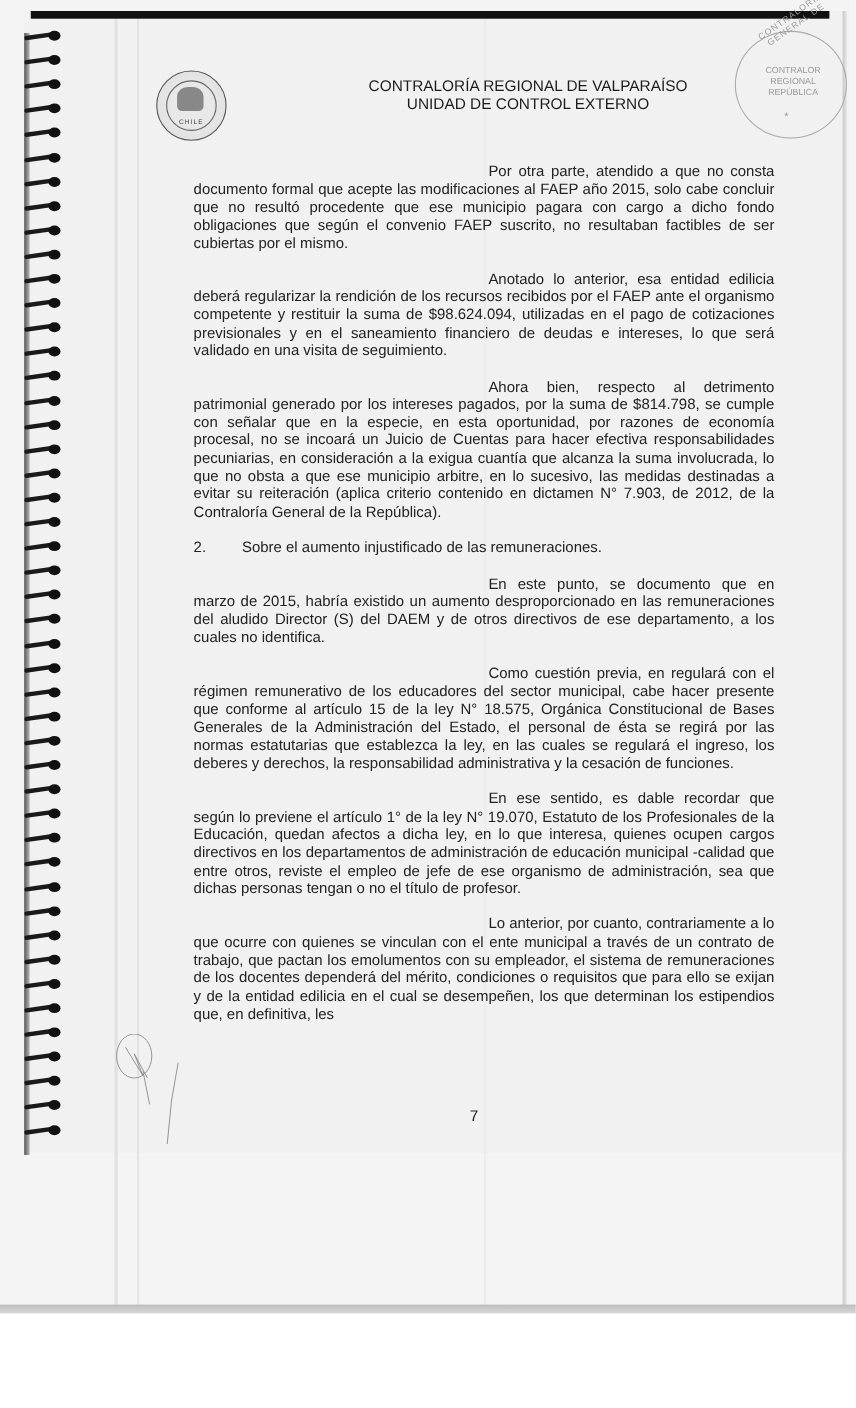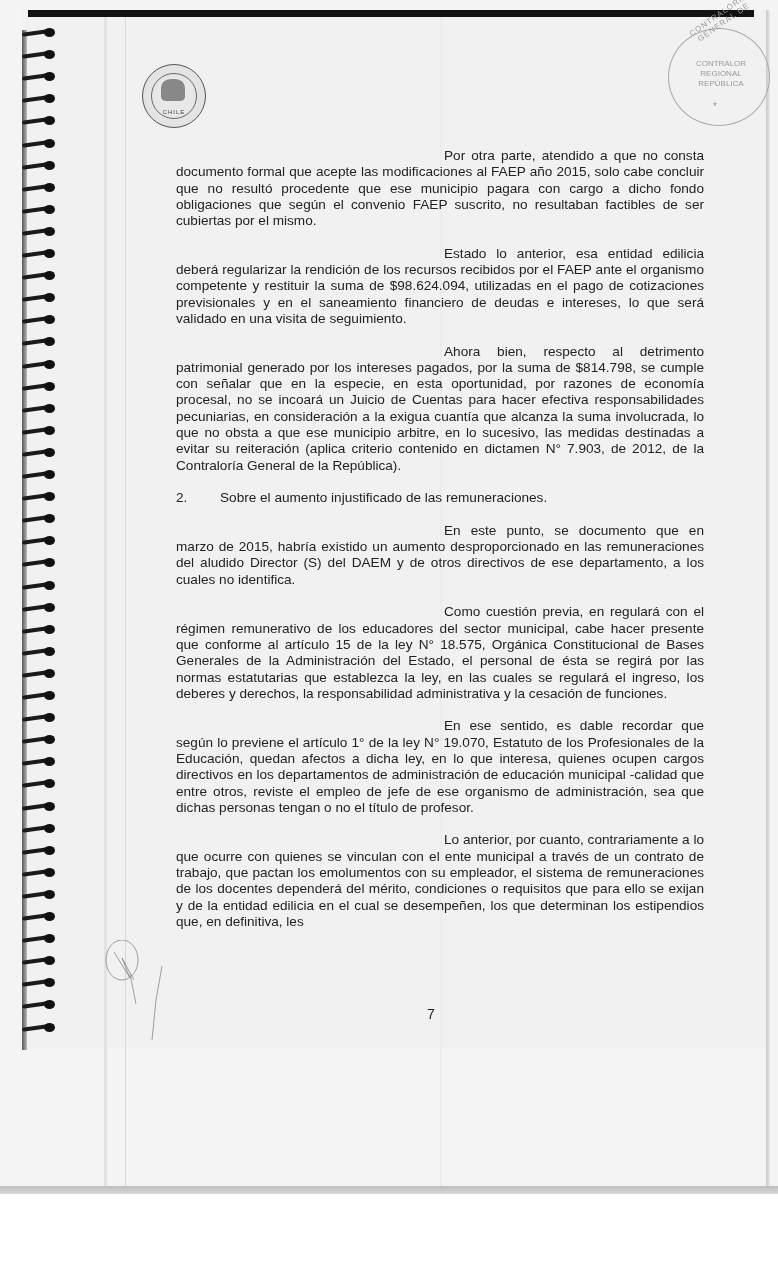--- a/index.html
+++ b/index.html
@@ -318,29 +318,31 @@
   <div class="arc">CONTRALORÍA GENERAL DE</div>
   <div class="center">
     <div>CONTRALOR</div>
     <div>REGIONAL</div>
     <div>REPÚBLICA</div>
   </div>
   <div class="star">*</div>
 </div>
 
 <div class="header">
+  <div class="h2">CONTRALORÍA REGIONAL DE VALPARAÍSO</div>
+  <div class="h3">UNIDAD DE CONTROL EXTERNO</div>
 </div>
 
 <div class="body-text">
   <p class="para">
     <span class="indent"></span><span>Por otra parte, atendido a que no consta</span>
     <span>documento formal que acepte las modificaciones al FAEP año 2015, solo cabe concluir que no resultó procedente que ese municipio pagara con cargo a dicho fondo obligaciones que según el convenio FAEP suscrito, no resultaban factibles de ser cubiertas por el mismo.</span>
   </p>
   <p class="para">
-    <span class="indent"></span><span>Estado lo anterior, esa entidad edilicia</span>
+    <span class="indent"></span><span>Anotado lo anterior, esa entidad edilicia</span>
     <span>deberá regularizar la rendición de los recursos recibidos por el FAEP ante el organismo competente y restituir la suma de $98.624.094, utilizadas en el pago de cotizaciones previsionales y en el saneamiento financiero de deudas e intereses, lo que será validado en una visita de seguimiento.</span>
   </p>
   <p class="para">
     <span class="indent"></span><span>Ahora bien, respecto al detrimento</span>
     <span>patrimonial generado por los intereses pagados, por la suma de $814.798, se cumple con señalar que en la especie, en esta oportunidad, por razones de economía procesal, no se incoará un Juicio de Cuentas para hacer efectiva responsabilidades pecuniarias, en consideración a la exigua cuantía que alcanza la suma involucrada, lo que no obsta a que ese municipio arbitre, en lo sucesivo, las medidas destinadas a evitar su reiteración (aplica criterio contenido en dictamen N° 7.903, de 2012, de la Contraloría General de la República).</span>
   </p>
   <p class="heading2">
     <span class="num">2.</span><span>Sobre el aumento injustificado de las remuneraciones.</span>
   </p>
   <p class="para">

